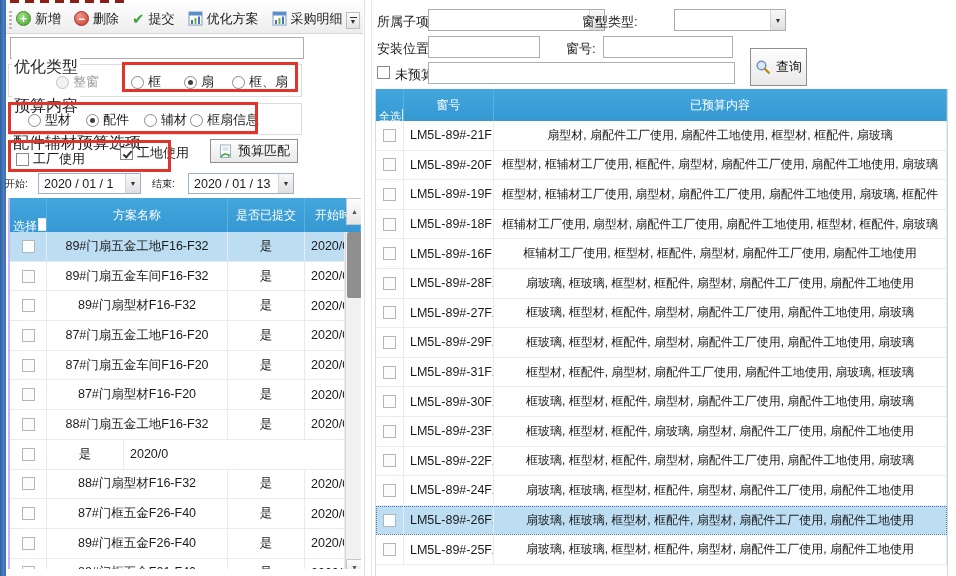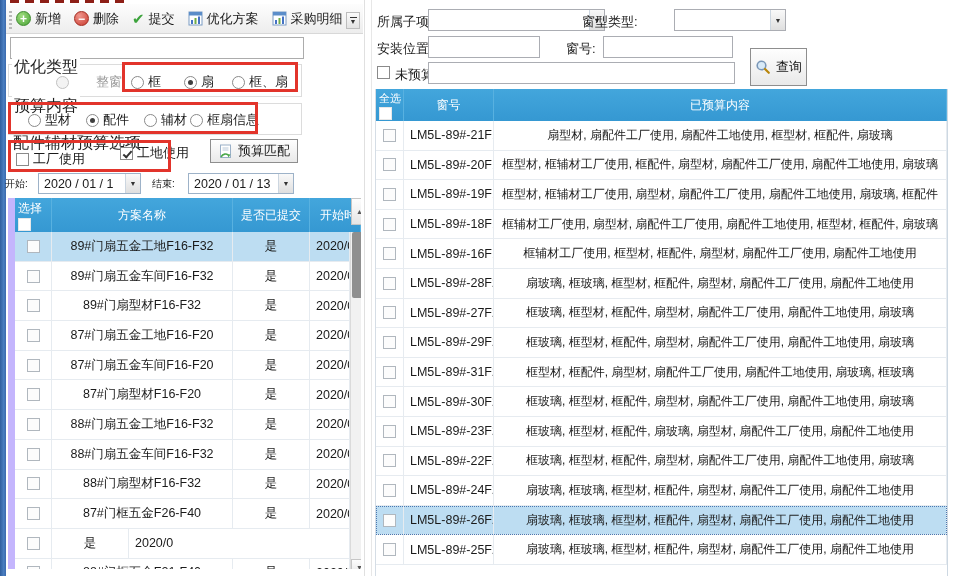--- a/index.html
+++ b/index.html
@@ -43,45 +43,45 @@
   .radio { width:13px; height:13px; border:1px solid #8a8a8a; border-radius:50%;
     background:#fff; position:relative; display:inline-block; flex:none; }
   .radio.checked::after { content:''; position:absolute; left:3px; top:3px; right:3px; bottom:3px;
     border-radius:50%; background:#3f3f3f; }
   .radio.disabled { border-color:#c2c2c2; background:#f3f3f3; }
   .cb { width:13px; height:13px; border:1px solid #8a8a8a; background:#fff; position:relative;
     display:inline-block; flex:none; }
   .cb.checked::after { content:''; position:absolute; left:2px; top:3px; width:7px; height:3px;
     border-left:2px solid #333; border-bottom:2px solid #333; transform:rotate(-48deg); }
   .opt { position:absolute; display:flex; align-items:center; gap:4px; font-size:13px; }
-  .opt .lbl.disabled { color:#9a9a9a;margin-left:23px; }
+  .opt .lbl.disabled { color:#9a9a9a; }
 
   .redbox { position:absolute; border:3px solid #e2342b; z-index:30; pointer-events:none; }
 
   .btn { border:1px solid #8e8e8e; background:linear-gradient(#fefefe,#e9e9e9);
     display:flex; align-items:center; justify-content:center; gap:5px; font-size:13px; cursor:default; }
   .match-btn { position:absolute; left:210px; top:139px; width:88px; height:24px; }
 
   .date-lbl { position:absolute; font-size:10px; }
   .datefld { position:absolute; height:21px; border:1px solid #9db2c8; background:#fff;
     display:flex; align-items:center; font-size:12.5px; padding-left:5px; }
   .ddbtn { width:15px; height:100%; margin-left:auto; border-left:1px solid #ccd6e0;
     background:linear-gradient(#f9f9f9,#dfdfdf); display:flex; align-items:center;
     justify-content:center; font-size:7px; color:#333; flex:none; }
 
   
   .thead { background:linear-gradient(#43a6dc,#3598d2); color:#fff; display:flex; }
   .hcell { display:flex; align-items:center; justify-content:center; font-size:12px;
     border-right:1px solid #58b1e0; overflow:hidden; white-space:nowrap; }
-  .hsel { flex-direction:column; justify-content:flex-start; padding-top:2px; gap:1px; align-items:flex-start; padding-left:3px; }
+  .hsel { flex-direction:row; justify-content:flex-start; padding-top:20px; gap:1px; align-items:flex-start; padding-left:3px; }
   .hsel .cb { background:#fff; border-color:#e8e8e8; }
 
   
   .ltable { position:absolute; left:8px; top:198px; width:353px; height:371px;
-    border-left:7px solid #c4b5fd; overflow:hidden; }
+    border-left:2px solid #c4b5fd; overflow:hidden; }
   .ltable .thead { height:34px; }
   .lc1 { width:37px; } .lc2 { width:181px; } .lc3 { width:77px; } .lc4 { flex:1; }
   .lrow { display:flex; height:29.7px; border-bottom:1px solid #e6ebf0; background:#fff; }
   .lrow.sel { background:#bdddf2; }
   .lc { display:flex; align-items:center; justify-content:center; font-size:12.5px;
     border-right:1px solid #e6ebf0; overflow:hidden; white-space:nowrap; }
   .lc.lc4 { justify-content:flex-start; padding-left:6px; }
   .lrows { width:335px; }
   .lbody { display:flex; }
   .vscroll { width:18px; height:344px; background:#f1f1f1; border-left:1px solid #dadada; position:relative; }
@@ -303,21 +303,20 @@
               <span class="rowcb"></span>
             </div>
     <div class="lc lc2">88#门扇五金工地F16-F32</div>
     <div class="lc lc3">是</div>
     <div class="lc lc4">2020/0</div>
   </div>
           <div class="lrow">
     <div class="lc lc1">
               <span class="rowcb"></span>
             </div>
-    <div class="lc lc2">88#门扇五金车间F16-F32</div>
     <div class="lc lc3">是</div>
     <div class="lc lc4">2020/0</div>
   </div>
           <div class="lrow">
     <div class="lc lc1">
               <span class="rowcb"></span>
             </div>
     <div class="lc lc2">88#门扇型材F16-F32</div>
     <div class="lc lc3">是</div>
     <div class="lc lc4">2020/0</div>
@@ -327,20 +326,21 @@
               <span class="rowcb"></span>
             </div>
     <div class="lc lc2">87#门框五金F26-F40</div>
     <div class="lc lc3">是</div>
     <div class="lc lc4">2020/0</div>
   </div>
           <div class="lrow">
     <div class="lc lc1">
               <span class="rowcb"></span>
             </div>
+    <div class="lc lc2">89#门框五金F26-F40</div>
     <div class="lc lc3">是</div>
     <div class="lc lc4">2020/0</div>
   </div>
           <div class="lrow">
     <div class="lc lc1">
               <span class="rowcb"></span>
             </div>
     <div class="lc lc2">88#门框五金F21-F40</div>
     <div class="lc lc3">是</div>
     <div class="lc lc4">2020/0</div>

